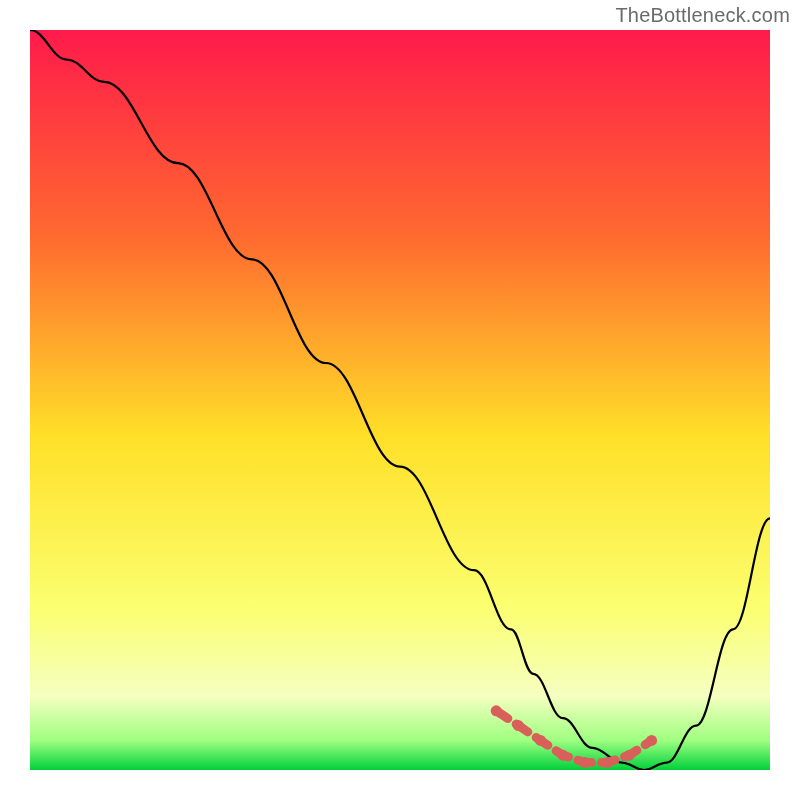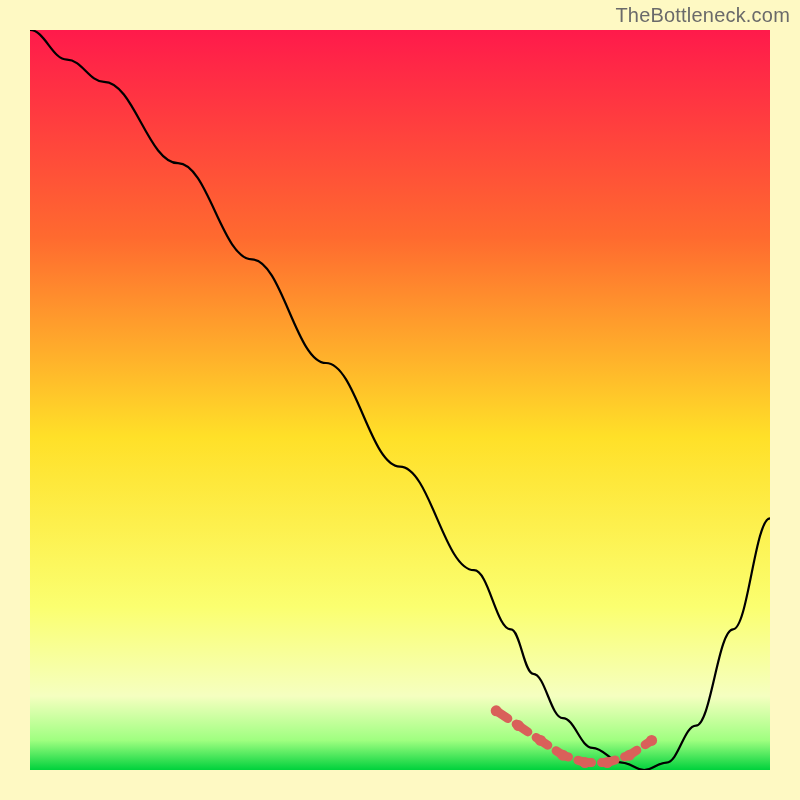--- a/index.html
+++ b/index.html
@@ -8,21 +8,21 @@
     width: 800px;
     height: 800px;
     background: #000;
     overflow: hidden;
     font-family: Arial, Helvetica, sans-serif;
   }
   .frame {
     position: relative;
     width: 800px;
     height: 800px;
-    background: #fef9c3;
+    background: #ffffff;
   }
   .watermark {
     position: absolute;
     top: 4px;
     right: 10px;
     color: #6a6a6a;
     font-size: 20px;
     font-weight: 500;
     z-index: 10;
     letter-spacing: 0.2px;

